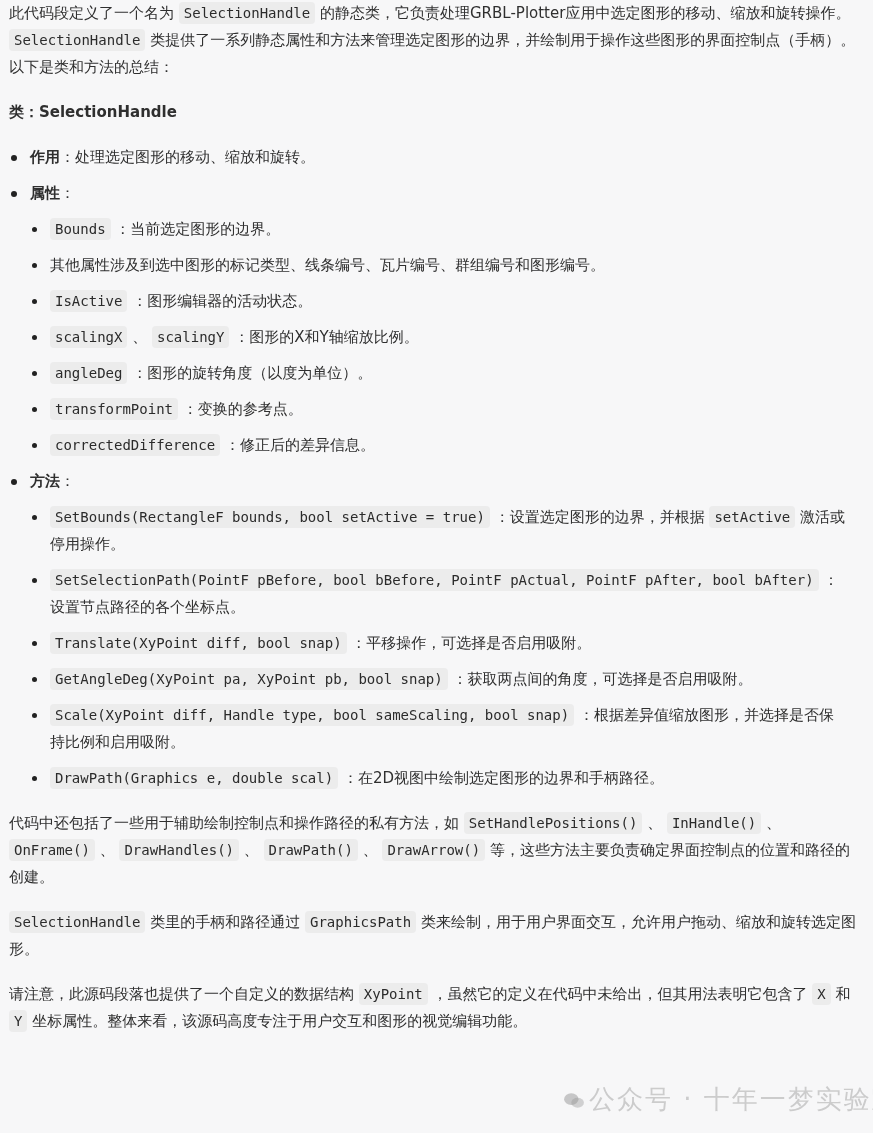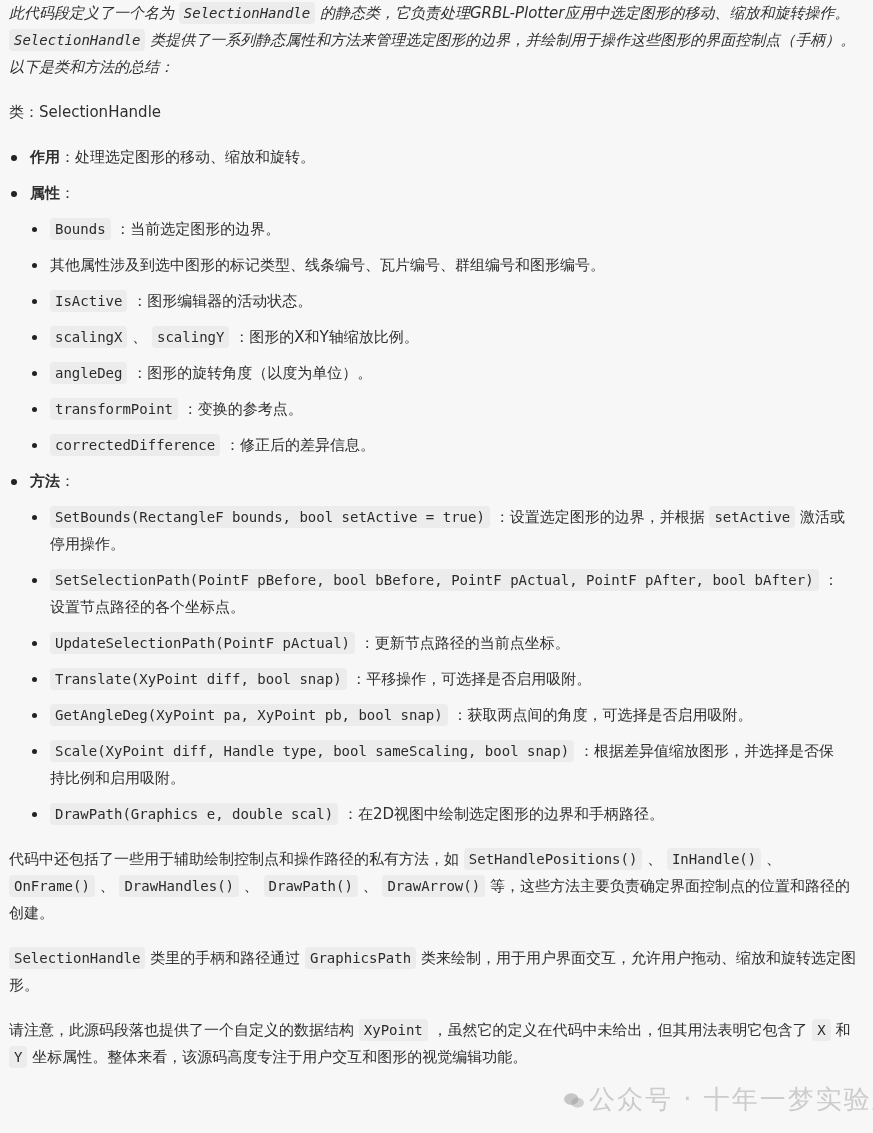--- a/index.html
+++ b/index.html
@@ -19,23 +19,23 @@
   }
   .doc {
     position: absolute;
     left: 9px;
     top: 0;
     width: 855px;
   }
   p {
     margin: 0 0 18px 0;
   }
-  p.intro { margin-top: 0; font-style: italic; }
+  p.intro { margin-top: 0; }
   .class-title {
-    font-weight: normal;
+    font-weight: bold;
     margin: 4px 0 18px 0;
   }
   code {
     font-family: "DejaVu Sans Mono", "Liberation Mono", monospace;
     font-size: 14px;
     background: #ececec;
     border-radius: 4px;
     padding: 3px 5px;
     color: #2b2b2b;
   }
@@ -125,21 +125,20 @@
         <li><code>transformPoint</code> <span>：变换的参考点。</span></li>
         <li><code>correctedDifference</code> <span>：修正后的差异信息。</span></li>
       </ul>
     </li>
 
     <li>
       <span class="label-strong">方法</span><span>：</span>
       <ul class="sub">
         <li><code>SetBounds(RectangleF bounds, bool setActive = true)</code> <span>：设置选定图形的边界，并根据</span> <code>setActive</code> <span>激活或停用操作。</span></li>
         <li><code>SetSelectionPath(PointF pBefore, bool bBefore, PointF pActual, PointF pAfter, bool bAfter)</code> <span>：设置节点路径的各个坐标点。</span></li>
-        <li><code>UpdateSelectionPath(PointF pActual)</code> <span>：更新节点路径的当前点坐标。</span></li>
         <li><code>Translate(XyPoint diff, bool snap)</code> <span>：平移操作，可选择是否启用吸附。</span></li>
         <li><code>GetAngleDeg(XyPoint pa, XyPoint pb, bool snap)</code> <span>：获取两点间的角度，可选择是否启用吸附。</span></li>
         <li><code>Scale(XyPoint diff, Handle type, bool sameScaling, bool snap)</code> <span>：根据差异值缩放图形，并选择是否保持比例和启用吸附。</span></li>
         <li><code>DrawPath(Graphics e, double scal)</code> <span>：在2D视图中绘制选定图形的边界和手柄路径。</span></li>
       </ul>
     </li>
   </ul>
 
   <p><span>代码中还包括了一些用于辅助绘制控制点和操作路径的私有方法，如</span> <code>SetHandlePositions()</code> <span>、</span> <code>InHandle()</code> <span>、</span> <code>OnFrame()</code> <span>、</span> <code>DrawHandles()</code> <span>、</span> <code>DrawPath()</code> <span>、</span> <code>DrawArrow()</code> <span>等，这些方法主要负责确定界面控制点的位置和路径的创建。</span></p>
 

